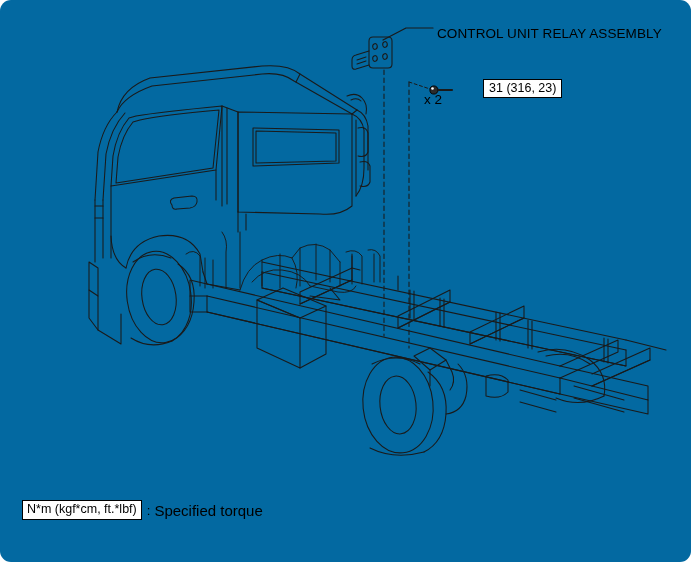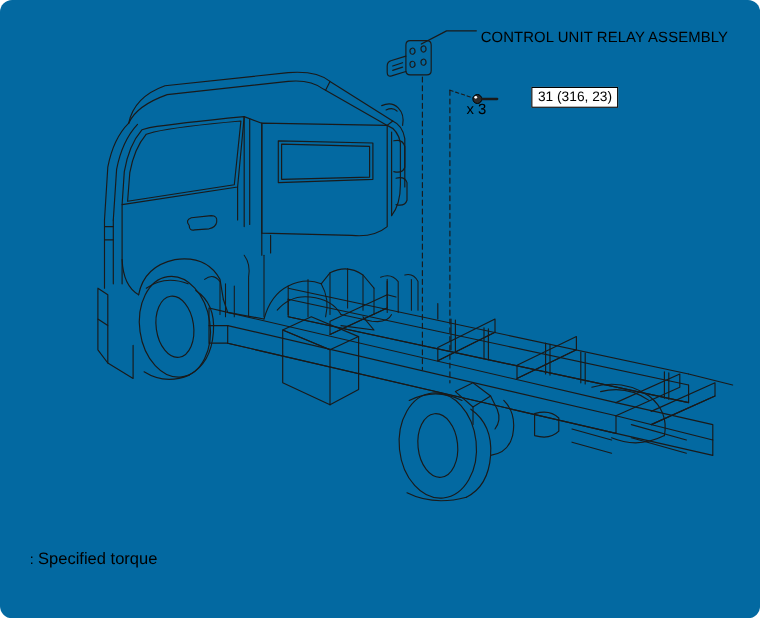--- a/index.html
+++ b/index.html
@@ -271,20 +271,21 @@
         <path d="M438 90 L452 90"></path>
       </g>
 
     </g>
   </svg>
 
   <div class="callout-label" id="part-name-label">CONTROL UNIT RELAY ASSEMBLY</div>
 
   <div id="torque-value-box">31 (316, 23)</div>
 
-  <div id="bolt-qty-label">x 3</div>
+  <div id="bolt-qty-label">x 2</div>
 
   <div id="legend">
+    <span id="legend-unit-box">N*m (kgf*cm, ft.*lbf)</span>
     <span id="legend-separator">:</span>
     <span id="legend-text">Specified torque</span>
   </div>
 
 </div>
 
 </body></html>

